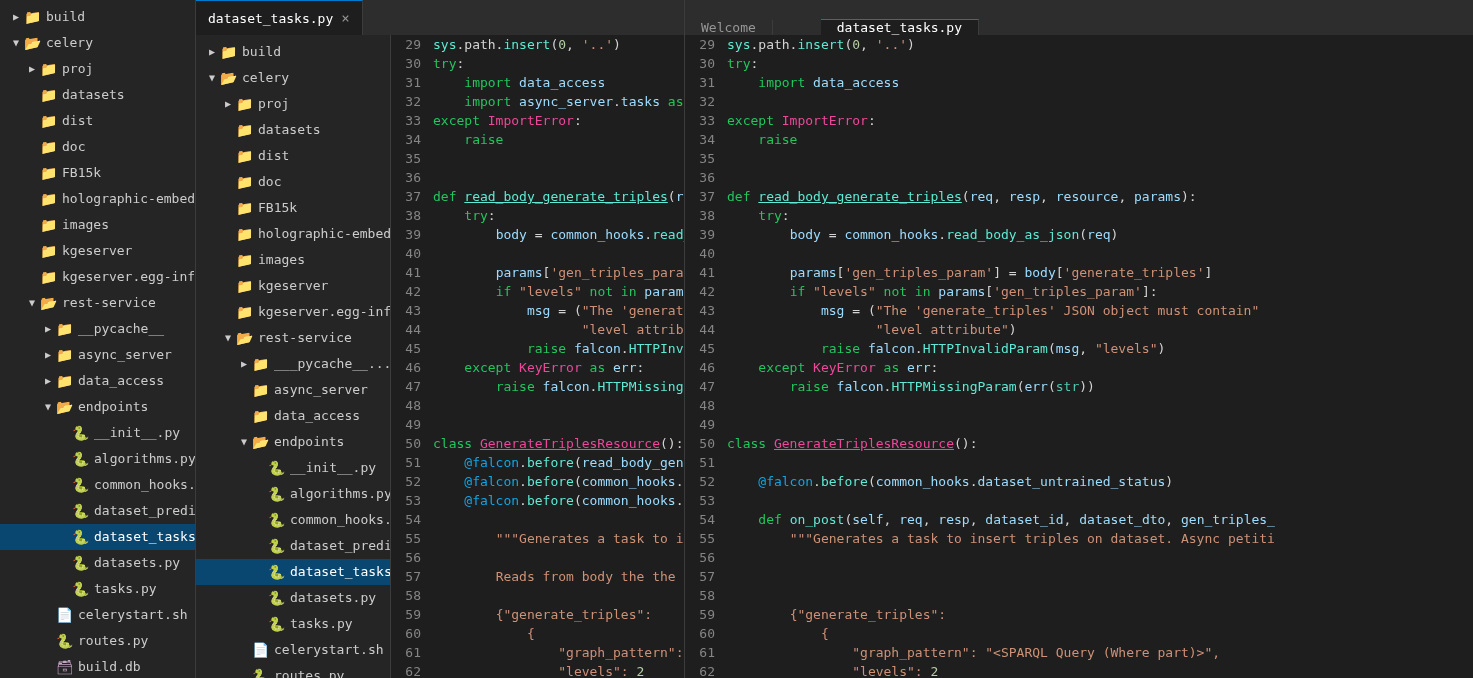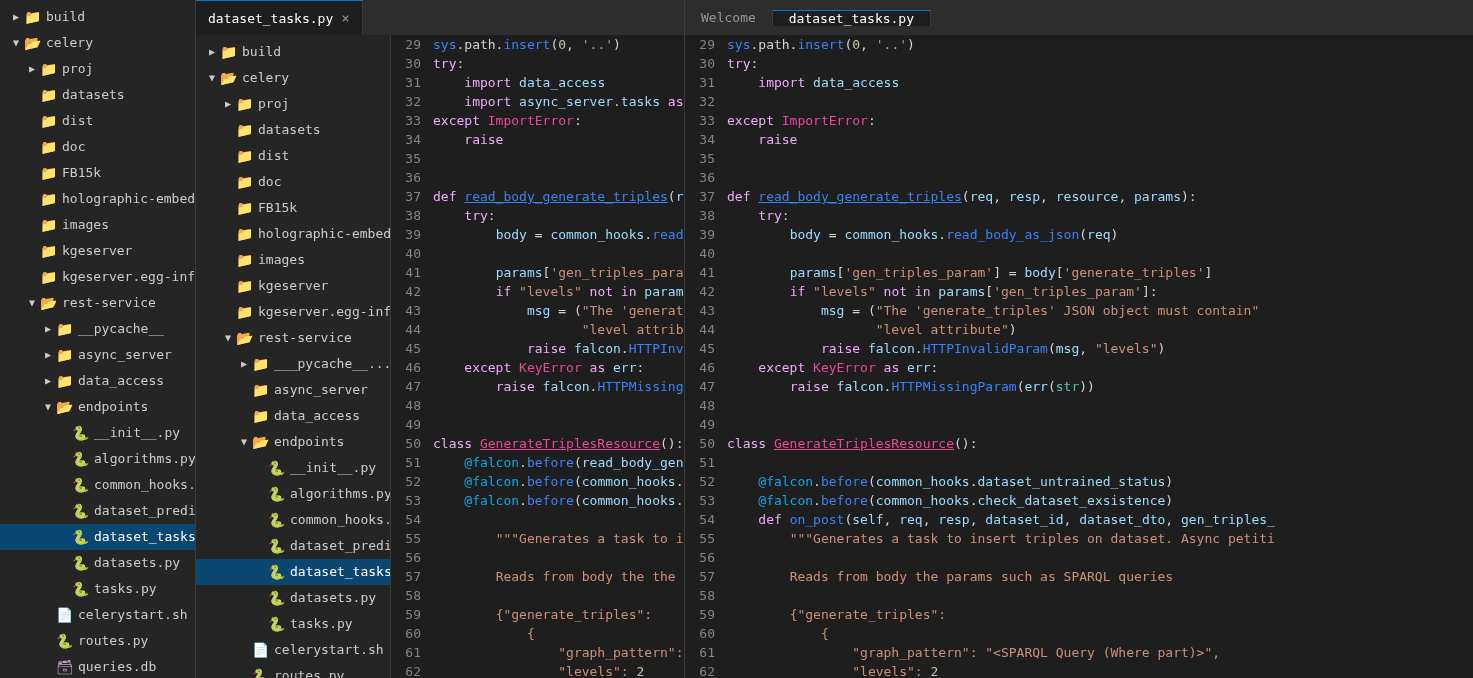--- a/index.html
+++ b/index.html
@@ -152,22 +152,22 @@
       flex-shrink: 0;
       user-select: none;
     }
     .line-content {
       padding-left: 4px;
       white-space: pre;
       color: #d4d4d4;
     }
 
     
-    .kw { color: #f0abfc; }
-    .fn { color: #3b82f6; }
+    .kw { color: #22c55e; }
+    .fn { color: #5eead4; }
     .cls { color: #ec4899; }
     .str { color: #ce9178; }
     .dec { color: #0ea5e9; }
     .punct { color: #d4d4d4; }
     .param { color: #9cdcfe; }
     .num { color: #b5cea8; }
     .builtin { color: #4ec9b0; margin-top: 40px; }
 
     
     .right-panel {
@@ -175,22 +175,23 @@
       display: flex;
       flex-direction: column;
       overflow: hidden;
     }
 
     
     .right-tab-bar {
       display: flex;
       background: #2d2d2d;
       height: 35px;
-      align-items: center;
+      align-items: flex-end;
       flex-shrink: 0;
+      gap: 48px;
     }
     .right-tab {
       display: flex;
       align-items: center;
       padding: 0 16px;
       background: #2d2d2d;
       color: #969696;
       font-size: 13px;
       cursor: pointer;
       border-right: 1px solid #3c3c3c;
@@ -359,21 +360,21 @@
 
   <div class="tree-item indent-3">
     <span class="tree-arrow"></span>
     <span class="tree-icon file-icon-py">🐍</span>
     <span>routes.py</span>
   </div>
 
   <div class="tree-item indent-3">
     <span class="tree-arrow"></span>
     <span class="tree-icon file-icon-db">🗃</span>
-    <span>queries.db</span>
+    <span>build.db</span>
   </div>
 
 </div>
 
 <div class="center-panel">
 
   <div class="tab-bar">
     <div class="tab active">
       <span>dataset_tasks.py</span>
       <span class="tab-close">×</span>
@@ -777,37 +778,35 @@
     </div>
     <div class="code-line">
       <span class="line-num">51</span>
     </div>
     <div class="code-line">
       <span class="line-num">52</span>
       <span class="line-content">    <span class="dec">@falcon</span><span class="punct">.</span><span class="fn">before</span><span class="punct">(</span><span class="param">common_hooks</span><span class="punct">.</span><span class="param">dataset_untrained_status</span><span class="punct">)</span></span>
     </div>
     <div class="code-line">
       <span class="line-num">53</span>
-      <span class="line-content">    <span class="dec">@falcon</span><span class="punct">.</span><span class="fn">before</span><span class="punct">(</span><span class="param">common_hooks</span><span class="punct">.</span><span class="param">check_dataset_exsistence</span><span class="punct">)</span></span>
     </div>
     <div class="code-line">
       <span class="line-num">54</span>
       <span class="line-content">    <span class="kw">def</span> <span class="fn">on_post</span><span class="punct">(</span><span class="param">self</span><span class="punct">, </span><span class="param">req</span><span class="punct">, </span><span class="param">resp</span><span class="punct">, </span><span class="param">dataset_id</span><span class="punct">, </span><span class="param">dataset_dto</span><span class="punct">, </span><span class="param">gen_triples_</span></span>
     </div>
     <div class="code-line">
       <span class="line-num">55</span>
       <span class="line-content">        <span class="str">"""Generates a task to insert triples on dataset. Async petiti</span></span>
     </div>
     <div class="code-line">
       <span class="line-num">56</span>
       <span class="line-content"></span>
     </div>
     <div class="code-line">
       <span class="line-num">57</span>
-      <span class="line-content">        <span class="str">Reads from body the params such as SPARQL queries</span></span>
     </div>
     <div class="code-line">
       <span class="line-num">58</span>
       <span class="line-content"></span>
     </div>
     <div class="code-line">
       <span class="line-num">59</span>
       <span class="line-content">        <span class="str">{"generate_triples":</span></span>
     </div>
     <div class="code-line">

